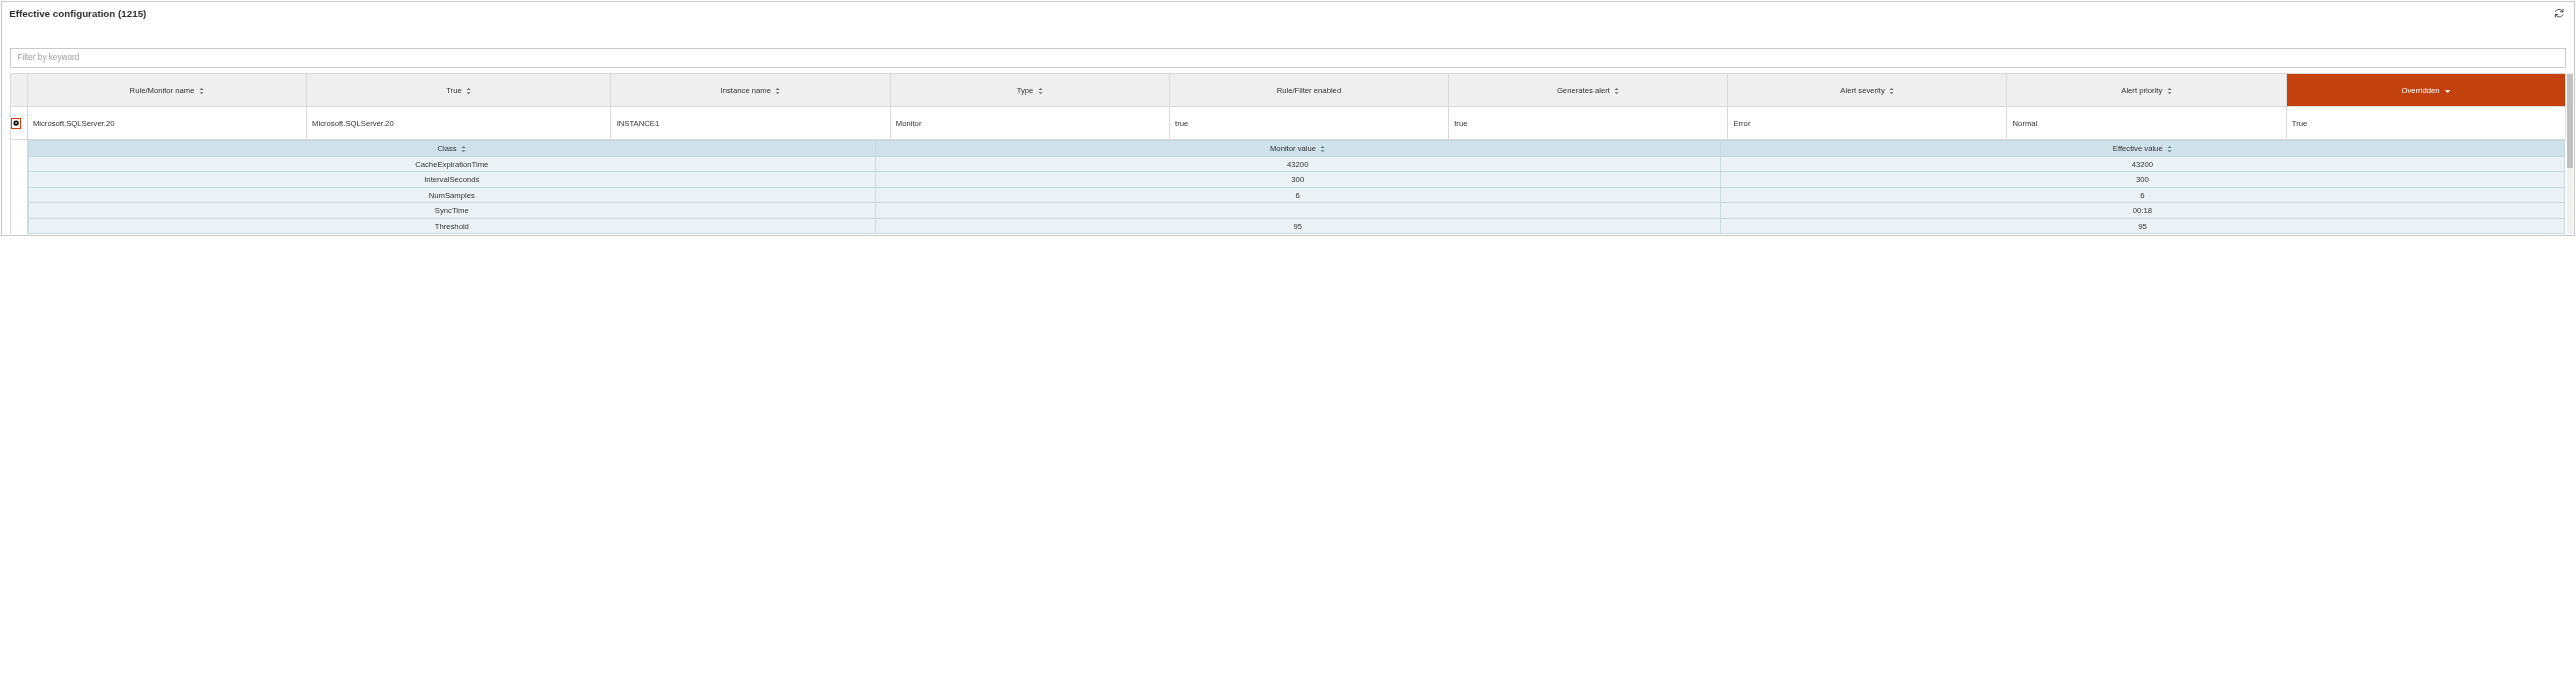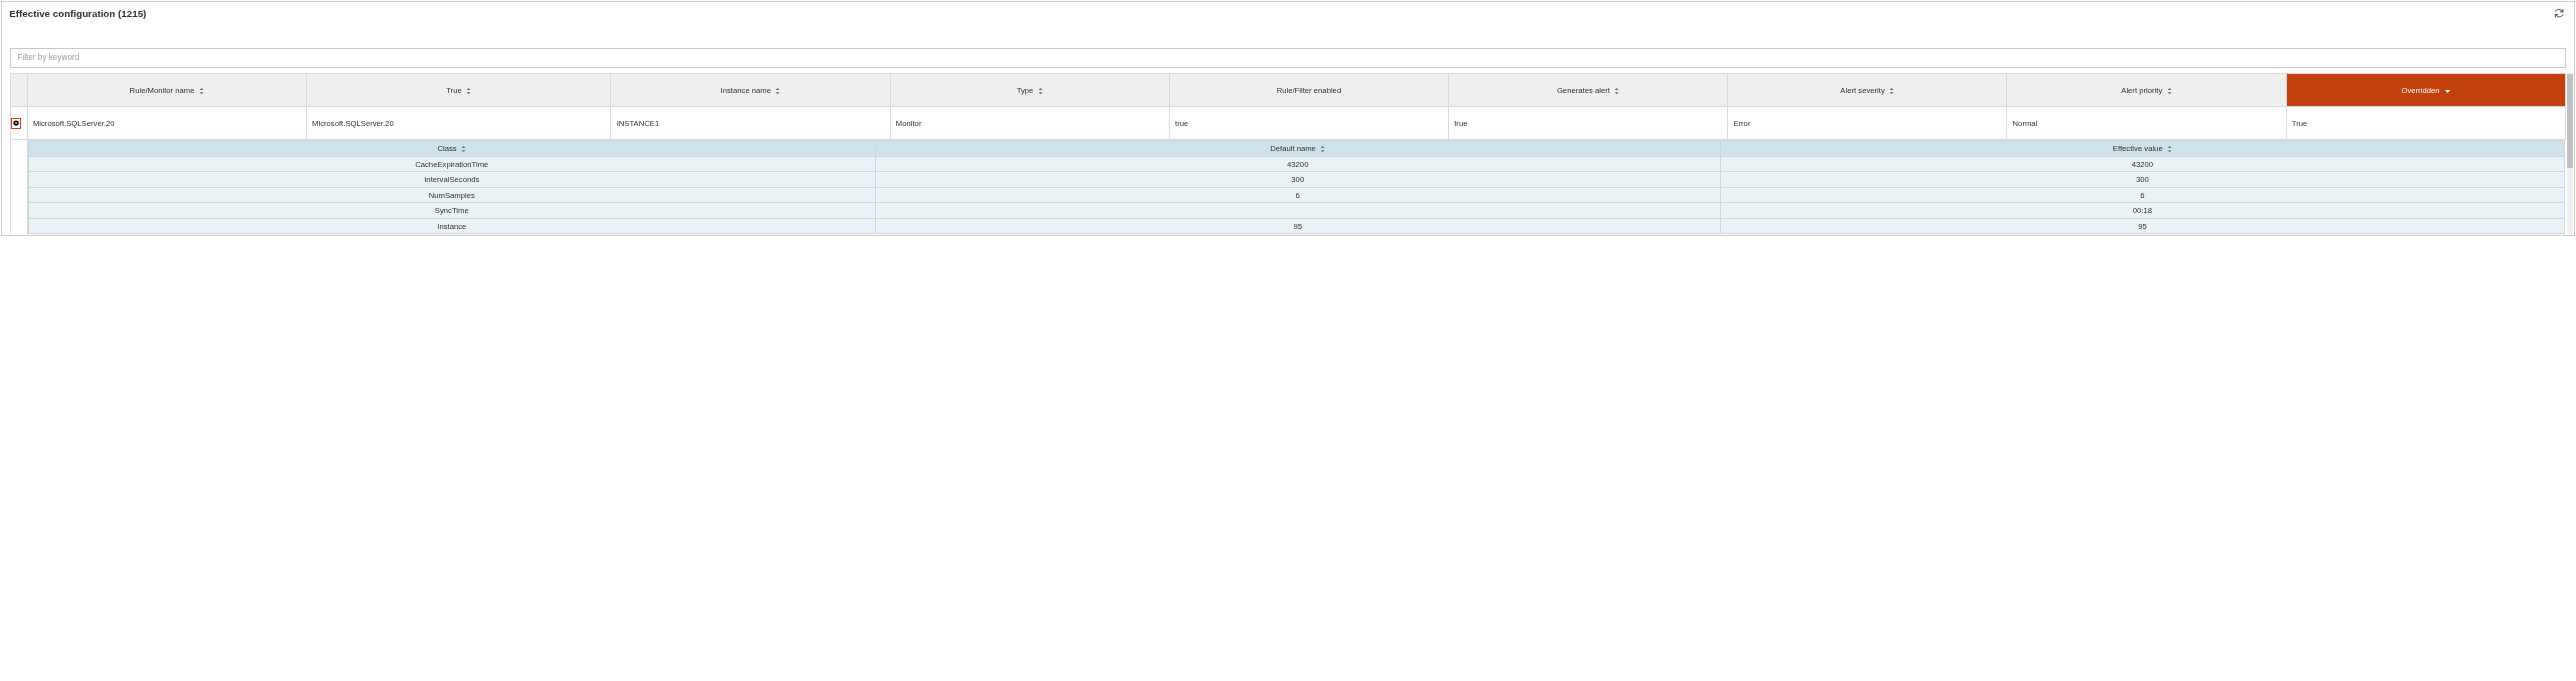--- a/index.html
+++ b/index.html
@@ -289,21 +289,21 @@
                 <tr>
                   <th>
                     <span>Class</span>
                     <span class="sort-icon">
                       <svg width="5.2" height="6.2" viewBox="0 0 10 12">
                           <path d="M5 0 L9 4 L1 4 Z M5 12 L1 8 L9 8 Z" fill="#5b7b88"></path>
                         </svg>
                     </span>
                   </th>
                   <th>
-                    <span>Default name</span>
+                    <span>Monitor value</span>
                     <span class="sort-icon">
                       <svg width="5.2" height="6.2" viewBox="0 0 10 12">
                           <path d="M5 0 L9 4 L1 4 Z M5 12 L1 8 L9 8 Z" fill="#5b7b88"></path>
                         </svg>
                     </span>
                   </th>
                   <th>
                     <span>Effective value</span>
                     <span class="sort-icon">
                       <svg width="5.2" height="6.2" viewBox="0 0 10 12">
@@ -328,21 +328,21 @@
                     <td>NumSamples</td>
                     <td>6</td>
                     <td>6</td>
                   </tr>
                   <tr>
                     <td>SyncTime</td>
                     <td></td>
                     <td>00:18</td>
                   </tr>
                   <tr>
-                    <td>Instance</td>
+                    <td>Threshold</td>
                     <td>95</td>
                     <td>95</td>
                   </tr>
                 </tbody>
             </table>
           </td>
         </tr>
       </tbody>
     </table>
   </div>

